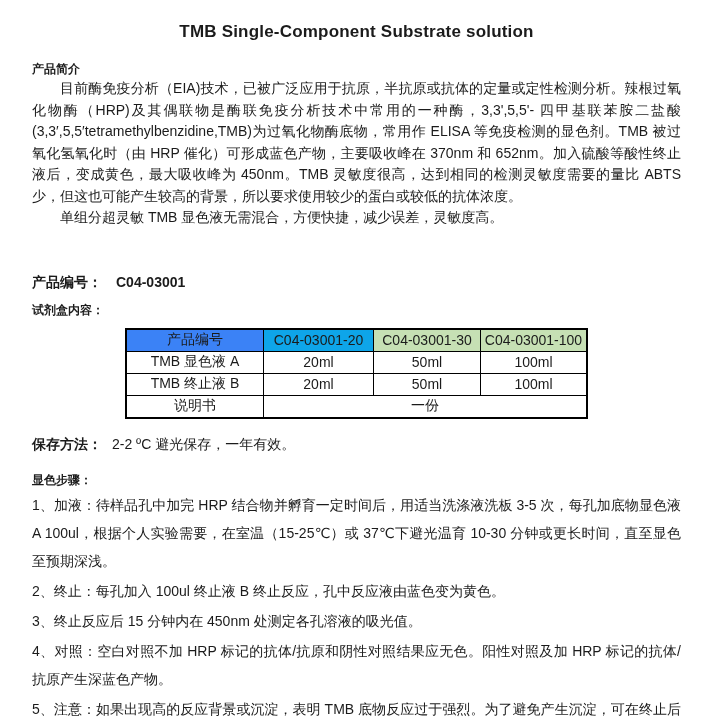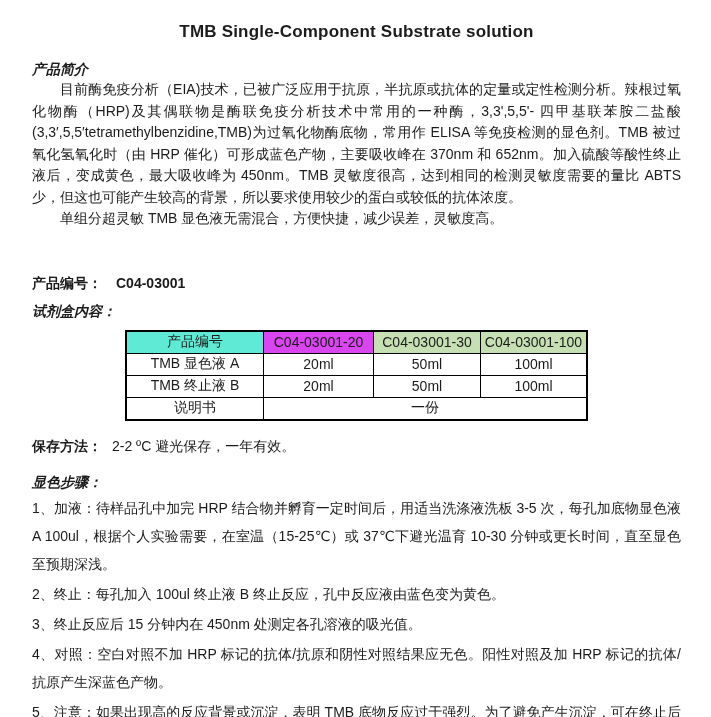--- a/index.html
+++ b/index.html
@@ -21,23 +21,22 @@
   }
   .title-zh {
     margin: 24px 0 0 0;
     text-align: center;
     font-size: 16px;
     font-weight: bold;
   }
 
   .sec-heading {
     margin: 19px 0 0 0;
-    font-size: 14px;
+    font-size: 12px;
     font-weight: bold;
-    font-style: italic;
   }
 
   .body-text {
     font-size: 14px;
     line-height: 21.5px;
     margin: 0;
     text-align: justify;
   }
   .indent { text-indent: 2em; }
 
@@ -99,22 +98,22 @@
 
   <div class="product-no">
     <span class="label">产品编号：</span><span class="value">C04-03001</span>
   </div>
 
   <div class="sec-heading kit-heading">试剂盒内容：</div>
 
   <table class="kit-table">
     <tbody>
         <tr>
-      <td class="c0" style="background-color: #5eead4;">产品编号</td>
-      <td class="c1" style="background-color: #d946ef;">C04-03001-20</td>
+      <td class="c0" style="background-color: #3b82f6;">产品编号</td>
+      <td class="c1" style="background-color: #0ea5e9;">C04-03001-20</td>
       <td class="c2" style="background-color: rgb(198, 224, 180);">C04-03001-30</td>
       <td class="c3" style="background-color: rgb(198, 224, 180);">C04-03001-100</td>
     </tr>
     <tr>
       <td class="c0">TMB 显色液 A</td>
       <td class="c1">20ml</td>
       <td class="c2">50ml</td>
       <td class="c3">100ml</td>
     </tr>
     <tr>

